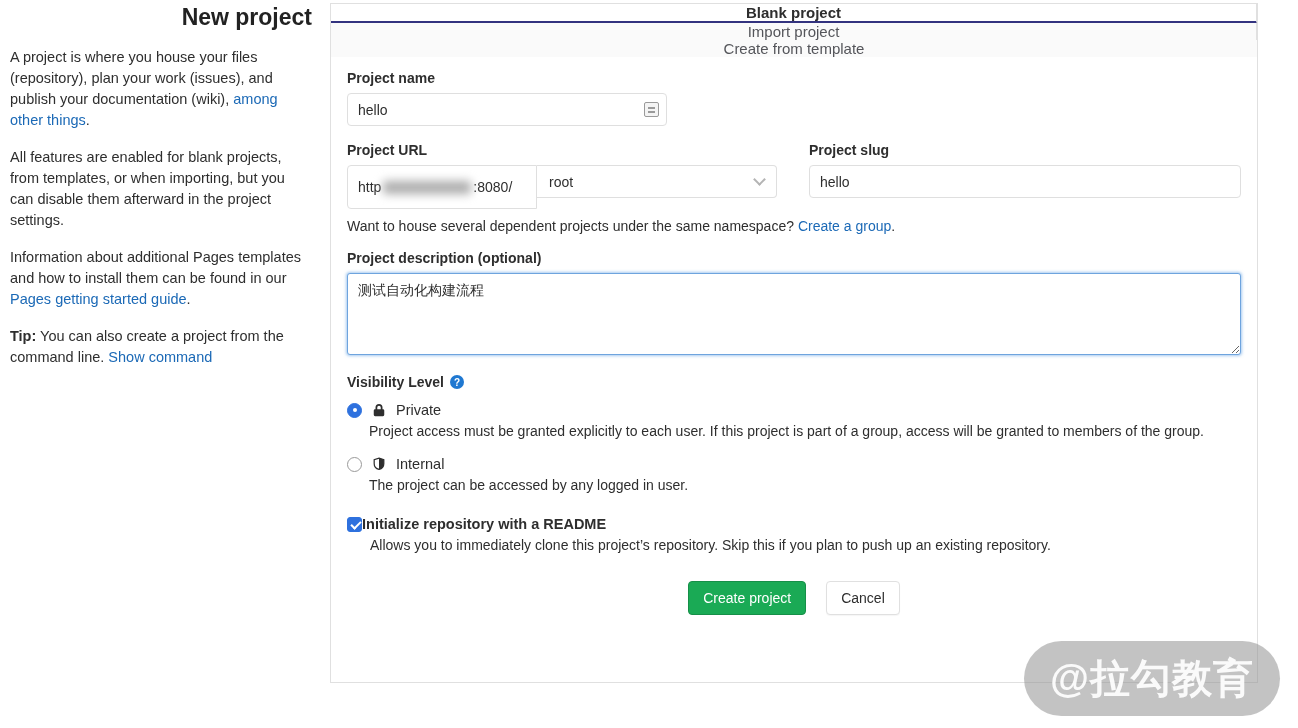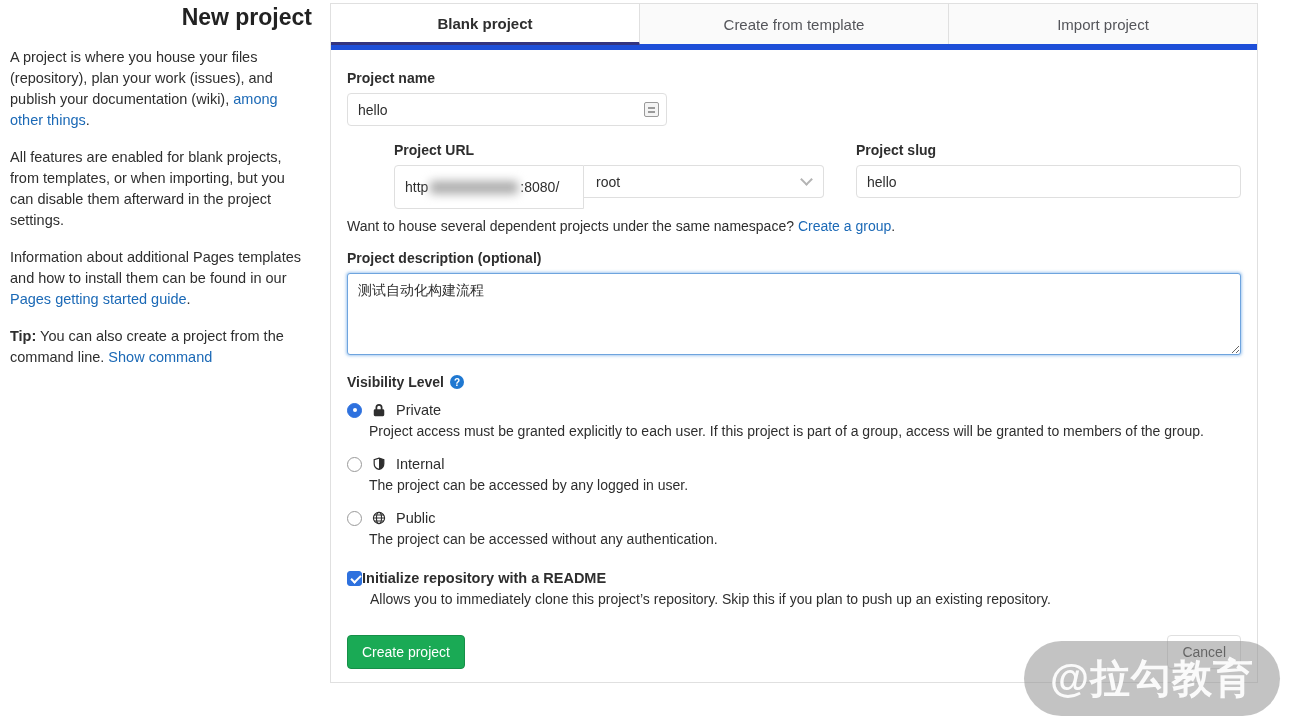--- a/index.html
+++ b/index.html
@@ -14,21 +14,21 @@
   
   .sidebar { position:absolute; left:10px; top:4px; width:302px; }
   .sidebar h1 { font-size:23px; font-weight:bold; color:#222; margin-bottom:16px;text-align:right; }
   .sidebar p { font-size:14.5px; line-height:21px; margin-bottom:16px; }
 
   
   .main-panel {
     position:absolute; left:330px; top:3px; width:928px; height:680px;
     border:1px solid #e0e0e0; background:#fff;
   }
-  .tabbar { display:flex; height:46px; border-bottom:6px solid #1d4ed8; }
+  .tabbar { display:flex; height:46px; border-bottom:1px solid #1d4ed8;flex-direction:column; }
   .tab {
     flex:1; display:flex; align-items:center; justify-content:center;
     background:#fafafa; color:#54555a; font-size:15px; cursor:pointer;
     border-right:1px solid #e0e0e0;
   }
   .tab:last-child { border-right:none; }
   .tab.active {
     background:#fff; color:#2e2e2e; font-weight:bold;
     margin-bottom:-1px; border-bottom:3px solid #33337f;
   }
@@ -48,21 +48,21 @@
     position:absolute; right:8px; top:9px; width:15px; height:15px;
     border:1px solid #9a9a9a; border-radius:2px; background:#f4f4f4;
   }
   .fill-icon::before, .fill-icon::after {
     content:""; position:absolute; left:3px; right:3px; height:1.5px; background:#9a9a9a;
   }
   .fill-icon::before { top:4px; }
   .fill-icon::after { top:8px; }
 
   .url-row { display:flex; }
-  .url-col { width:430px;margin-left:47px; }
+  .url-col { width:430px; }
   .slug-col { flex:1; margin-left:32px; }
 
   .url-group { display:flex; }
   .url-prefix {
     width:190px; height:44px; border:1px solid #dfdfdf; border-radius:4px 0 0 4px;
     display:flex; align-items:center; padding:0 10px; background:#fff; overflow:hidden;
     white-space:nowrap;
   }
   .url-blur {
     display:inline-block; width:88px; height:13px; margin:0 2px;
@@ -114,21 +114,21 @@
     width:15px; height:15px; border:1px solid #2e71de; border-radius:3px;
     background:#2e71de; position:relative; flex:0 0 auto; cursor:pointer;
   }
   .checkbox::after {
     content:""; position:absolute; top:3px; left:2.5px; width:8px; height:4px;
     border-left:2px solid #fff; border-bottom:2px solid #fff; transform:rotate(-45deg);
   }
   .readme-label { font-weight:bold; font-size:14.5px; }
   .readme-desc { margin-left:23px; margin-top:5px; font-size:14px; color:#2e2e2e; }
 
-  .button-row { display:flex; justify-content:space-between; align-items:center; margin-top:28px;gap:20px; }
+  .button-row { display:flex; justify-content:center; align-items:center; margin-top:28px;gap:20px; }
   .btn { font-size:14px; border-radius:4px; padding:8px 14px; cursor:pointer; font-family:"Liberation Sans", sans-serif; }
   .btn-green { background:#1aaa55; border:1px solid #168f48; color:#fff; }
   .btn-cancel { background:#fff; border:1px solid #e0e0e0; color:#2e2e2e; box-shadow:0 1px 1px rgba(0,0,0,0.04); }
 
   .watermark {
     position:absolute; right:18px; bottom:12px;
     background:rgba(145,145,145,0.55); color:rgba(255,255,255,0.92);
     font-size:40px; font-weight:bold; letter-spacing:1px;
     padding:10px 26px; border-radius:44px;
   }
@@ -145,22 +145,22 @@
 
   <p><span>Information about additional Pages templates and how to install them can be found in our </span><a>Pages getting started guide</a><span>.</span></p>
 
   <p><b>Tip:</b><span> You can also create a project from the command line. </span><a>Show command</a></p>
 </div>
 
 <div class="main-panel">
 
   <div class="tabbar">
     <div class="tab active">Blank project</div>
+    <div class="tab">Import project</div>
     <div class="tab">Create from template</div>
-    <div class="tab">Import project</div>
   </div>
 
   <div class="form-area">
 
     <div class="form-group">
       <label class="field-label">Project name</label>
       <div class="name-wrap">
         <input class="text-input" value="hello" style="">
         <span class="fill-icon"></span>
       </div>
@@ -220,34 +220,20 @@
           <svg viewBox="0 0 16 16" width="14" height="14">
               <path d="M8 1.2l5.5 1.9v4.6c0 3.2-2.3 5.7-5.5 6.5-3.2-.8-5.5-3.3-5.5-6.5V3.1L8 1.2z" fill="none" stroke="currentColor" stroke-width="1.4"></path>
               <path d="M8 1.2l5.5 1.9v4.6c0 3.2-2.3 5.7-5.5 6.5V1.2z" fill="currentColor"></path>
             </svg>
         </span>
         <span class="vis-name">Internal</span>
       </div>
       <div class="vis-desc">The project can be accessed by any logged in user.</div>
     </div>
 
-    <div class="vis-option">
-      <div class="vis-head">
-        <span class="radio"></span>
-        <span class="vis-icon">
-          <svg viewBox="0 0 16 16" width="14" height="14" fill="none" stroke="currentColor" stroke-width="1.3">
-              <circle cx="8" cy="8" r="6.4"></circle>
-              <ellipse cx="8" cy="8" rx="2.9" ry="6.4"></ellipse>
-              <path d="M1.6 8h12.8M2.4 4.6h11.2M2.4 11.4h11.2"></path>
-            </svg>
-        </span>
-        <span class="vis-name">Public</span>
-      </div>
-      <div class="vis-desc">The project can be accessed without any authentication.</div>
-    </div>
 
     <div class="readme-row">
       <span class="checkbox"></span>
       <span class="readme-label">Initialize repository with a README</span>
     </div>
     <div class="readme-desc">Allows you to immediately clone this project’s repository. Skip this if you plan to push up an existing repository.</div>
 
     <div class="button-row">
       <button class="btn btn-green">Create project</button>
       <button class="btn btn-cancel">Cancel</button>

